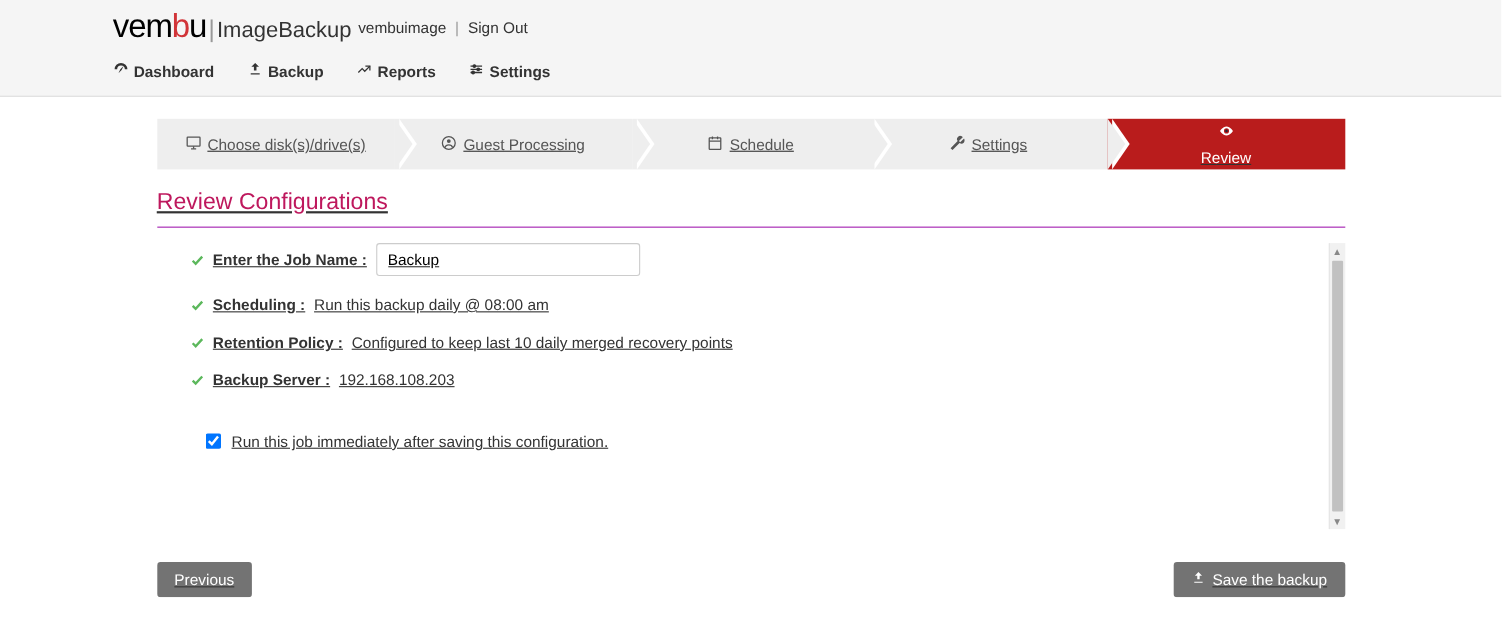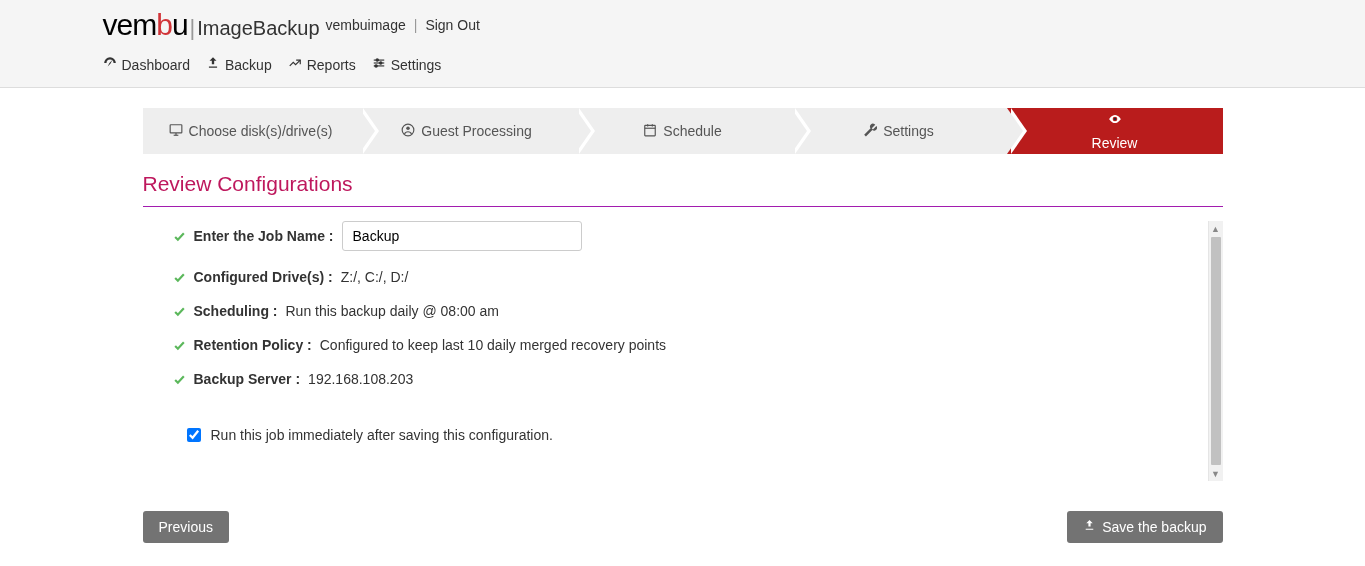--- a/index.html
+++ b/index.html
@@ -15,25 +15,25 @@
     .logo-m { }
     .logo-b { color: #d13438; }
     .logo-u { }
     .logo-separator { color: #999; margin: 0 2px; font-size: 22px; }
     .logo-product { font-size: 20px; color: #333; font-weight: 400; }
     .user-area { display: flex; align-items: center; gap: 6px; font-size: 14px; color: #333; }
     .user-area .pipe { color: #999; margin: 0 2px; }
     .user-area a { color: #333; text-decoration: none; cursor: pointer; }
     
     .nav-row { padding: 10px 0 14px 0; }
-    .nav-items { display: flex; gap: 16px; }
+    .nav-items { display: flex; gap: 30px; font-weight: bold; }
     .nav-item { display: flex; align-items: center; gap: 5px; color: #333; text-decoration: none; cursor: pointer; font-size: 14px; }
     .nav-item svg { width: 14px; height: 14px; }
     
-    .content { max-width: 1100px; margin: 20px auto 0 auto; padding: 0 10px; }
+    .content { max-width: 1100px; margin: 20px auto 0 auto; padding: 0 10px; text-decoration: underline; }
     
     .wizard-steps { display: flex; margin-bottom: 18px; }
     .step { flex: 1; background: #eee; height: 46px; display: flex; align-items: center; justify-content: center; gap: 6px; color: #555; font-size: 14px; position: relative; cursor: pointer; }
     .step.active { background: #b91c1c; color: #fff; flex-direction: column; }
     .step::after {
       content: ''; position: absolute; right: -16px; top: 0; width: 0; height: 0;
       border-top: 23px solid transparent; border-bottom: 23px solid transparent;
       border-left: 16px solid #eee; z-index: 2;
     }
     .step::before {
@@ -176,29 +176,20 @@
     <div class="review-row">
       <span class="check">
           <svg viewBox="0 0 24 24" fill="none" stroke="currentColor" stroke-width="4">
             <polyline points="4,13 9,18 20,6"></polyline>
           </svg>
         </span>
       <span class="label">Enter the Job Name :</span>
       <input type="text" value="Backup" style="">
     </div>
 
-    <div class="review-row">
-      <span class="check">
-          <svg viewBox="0 0 24 24" fill="none" stroke="currentColor" stroke-width="4">
-            <polyline points="4,13 9,18 20,6"></polyline>
-          </svg>
-        </span>
-      <span class="label">Configured Drive(s) :</span>
-      <span class="value">Z:/, C:/, D:/</span>
-    </div>
 
     <div class="review-row">
       <span class="check">
           <svg viewBox="0 0 24 24" fill="none" stroke="currentColor" stroke-width="4">
             <polyline points="4,13 9,18 20,6"></polyline>
           </svg>
         </span>
       <span class="label">Scheduling :</span>
       <span class="value">Run this backup daily @ 08:00 am</span>
     </div>

